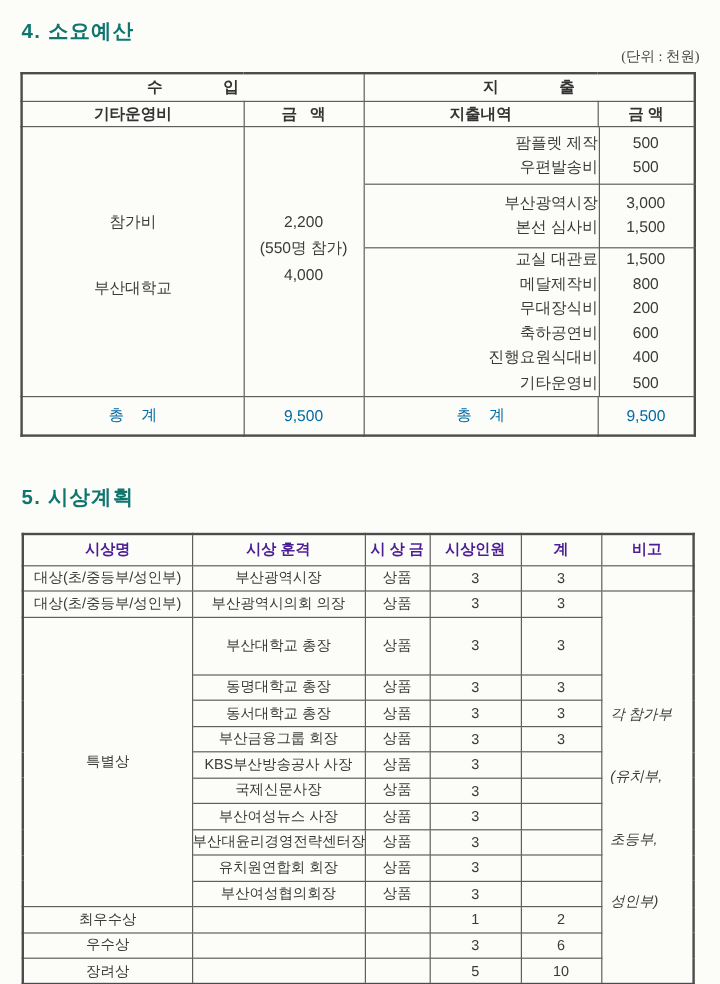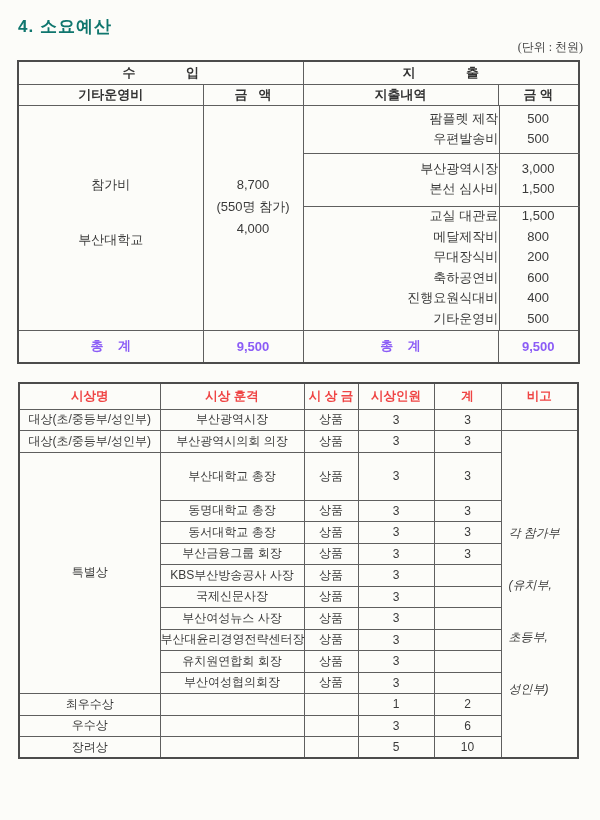--- a/index.html
+++ b/index.html
@@ -33,21 +33,21 @@
     width:561px; margin:6px 0 0 17px;
     border:2px solid #4c4c4c;
     font-size:13px;
   }
   .t1 th, .t1 td { border:1px solid #5f5f5f; padding:0; text-align:center; vertical-align:top; }
   .t1 thead th { font-weight:600; color:#333; white-space:pre; vertical-align:middle; }
   .t1 .hrow1 { height:23px; }
   .t1 .hrow2 { height:21px; }
   .t1 .brow  { height:224px; }
   .t1 .trow  { height:33px; }
-  .t1 .trow td { vertical-align:middle; font-weight:bold; color:#8b5cf6; white-space:pre; }
+  .t1 .trow td { vertical-align:middle; font-weight:normal; color:#0369a1; white-space:pre; }
 
   .inc-cell div { line-height:22px; white-space:pre; }
   .inc-l1 { margin-top:68px; }
   .inc-l2 { margin-top:33px; }
   .amt-l1 { margin-top:68px; }
   .amt-l3 { margin-top:0; }
 
   .exp-body { position:relative; height:224px; }
   .exp-vline { position:absolute; left:195px; top:0; bottom:0; width:1px; background:#5f5f5f; }
   .exp-hline { position:absolute; left:0; width:276px; height:1px; background:#5f5f5f; }
@@ -62,21 +62,21 @@
   .t2 {
     width:559px; margin:18px 0 0 18px;
     border:2px solid #4c4c4c;
     font-size:12px;
   }
   .t2 th, .t2 td {
     border:1px solid #5f5f5f; padding:0;
     text-align:center; vertical-align:middle;
     white-space:pre; overflow:hidden;
   }
-  .t2 thead th { height:26px; font-weight:600; color:#ef4444; font-size:12.5px; }
+  .t2 thead th { height:26px; font-weight:600; color:#4c1d95; font-size:12.5px; }
   .t2 tbody tr { height:21.5px; }
   .t2 .note-cell { vertical-align:middle; text-align:left; }
   .note-block { margin:34px 0 0 7px;font-style:italic; }
   .note-block div { line-height:24px; }
 </style>
 </head>
 <body>
 
 <div class="page">
 
@@ -102,21 +102,21 @@
         <th>금 액</th>
       </tr>
     </thead>
     <tbody>
       <tr class="brow">
         <td class="inc-cell">
           <div class="inc-l1">참가비</div>
           <div class="inc-l2">부산대학교</div>
         </td>
         <td class="inc-cell">
-          <div class="amt-l1">8,700</div>
+          <div class="amt-l1">2,200</div>
           <div>(550명 참가)</div>
           <div class="amt-l3">4,000</div>
         </td>
         <td colspan="2">
           <div class="exp-body">
             <div class="exp-vline"></div>
             <div class="exp-hline hl1"></div>
             <div class="exp-hline hl2"></div>
             <div class="grp g1">
               <div class="eitem">
@@ -169,20 +169,21 @@
       </tr>
       <tr class="trow">
         <td>총    계</td>
         <td>9,500</td>
         <td>총    계</td>
         <td>9,500</td>
       </tr>
     </tbody>
   </table>
 
+  <div class="sec-title" style="margin-top:40px;">5. 시상계획</div>
 
   <table class="t2">
     <colgroup>
         <col style="width:141px">
         <col style="width:144px">
         <col style="width:54px">
         <col style="width:76px">
         <col style="width:67px">
         <col style="width:77px">
       </colgroup>

